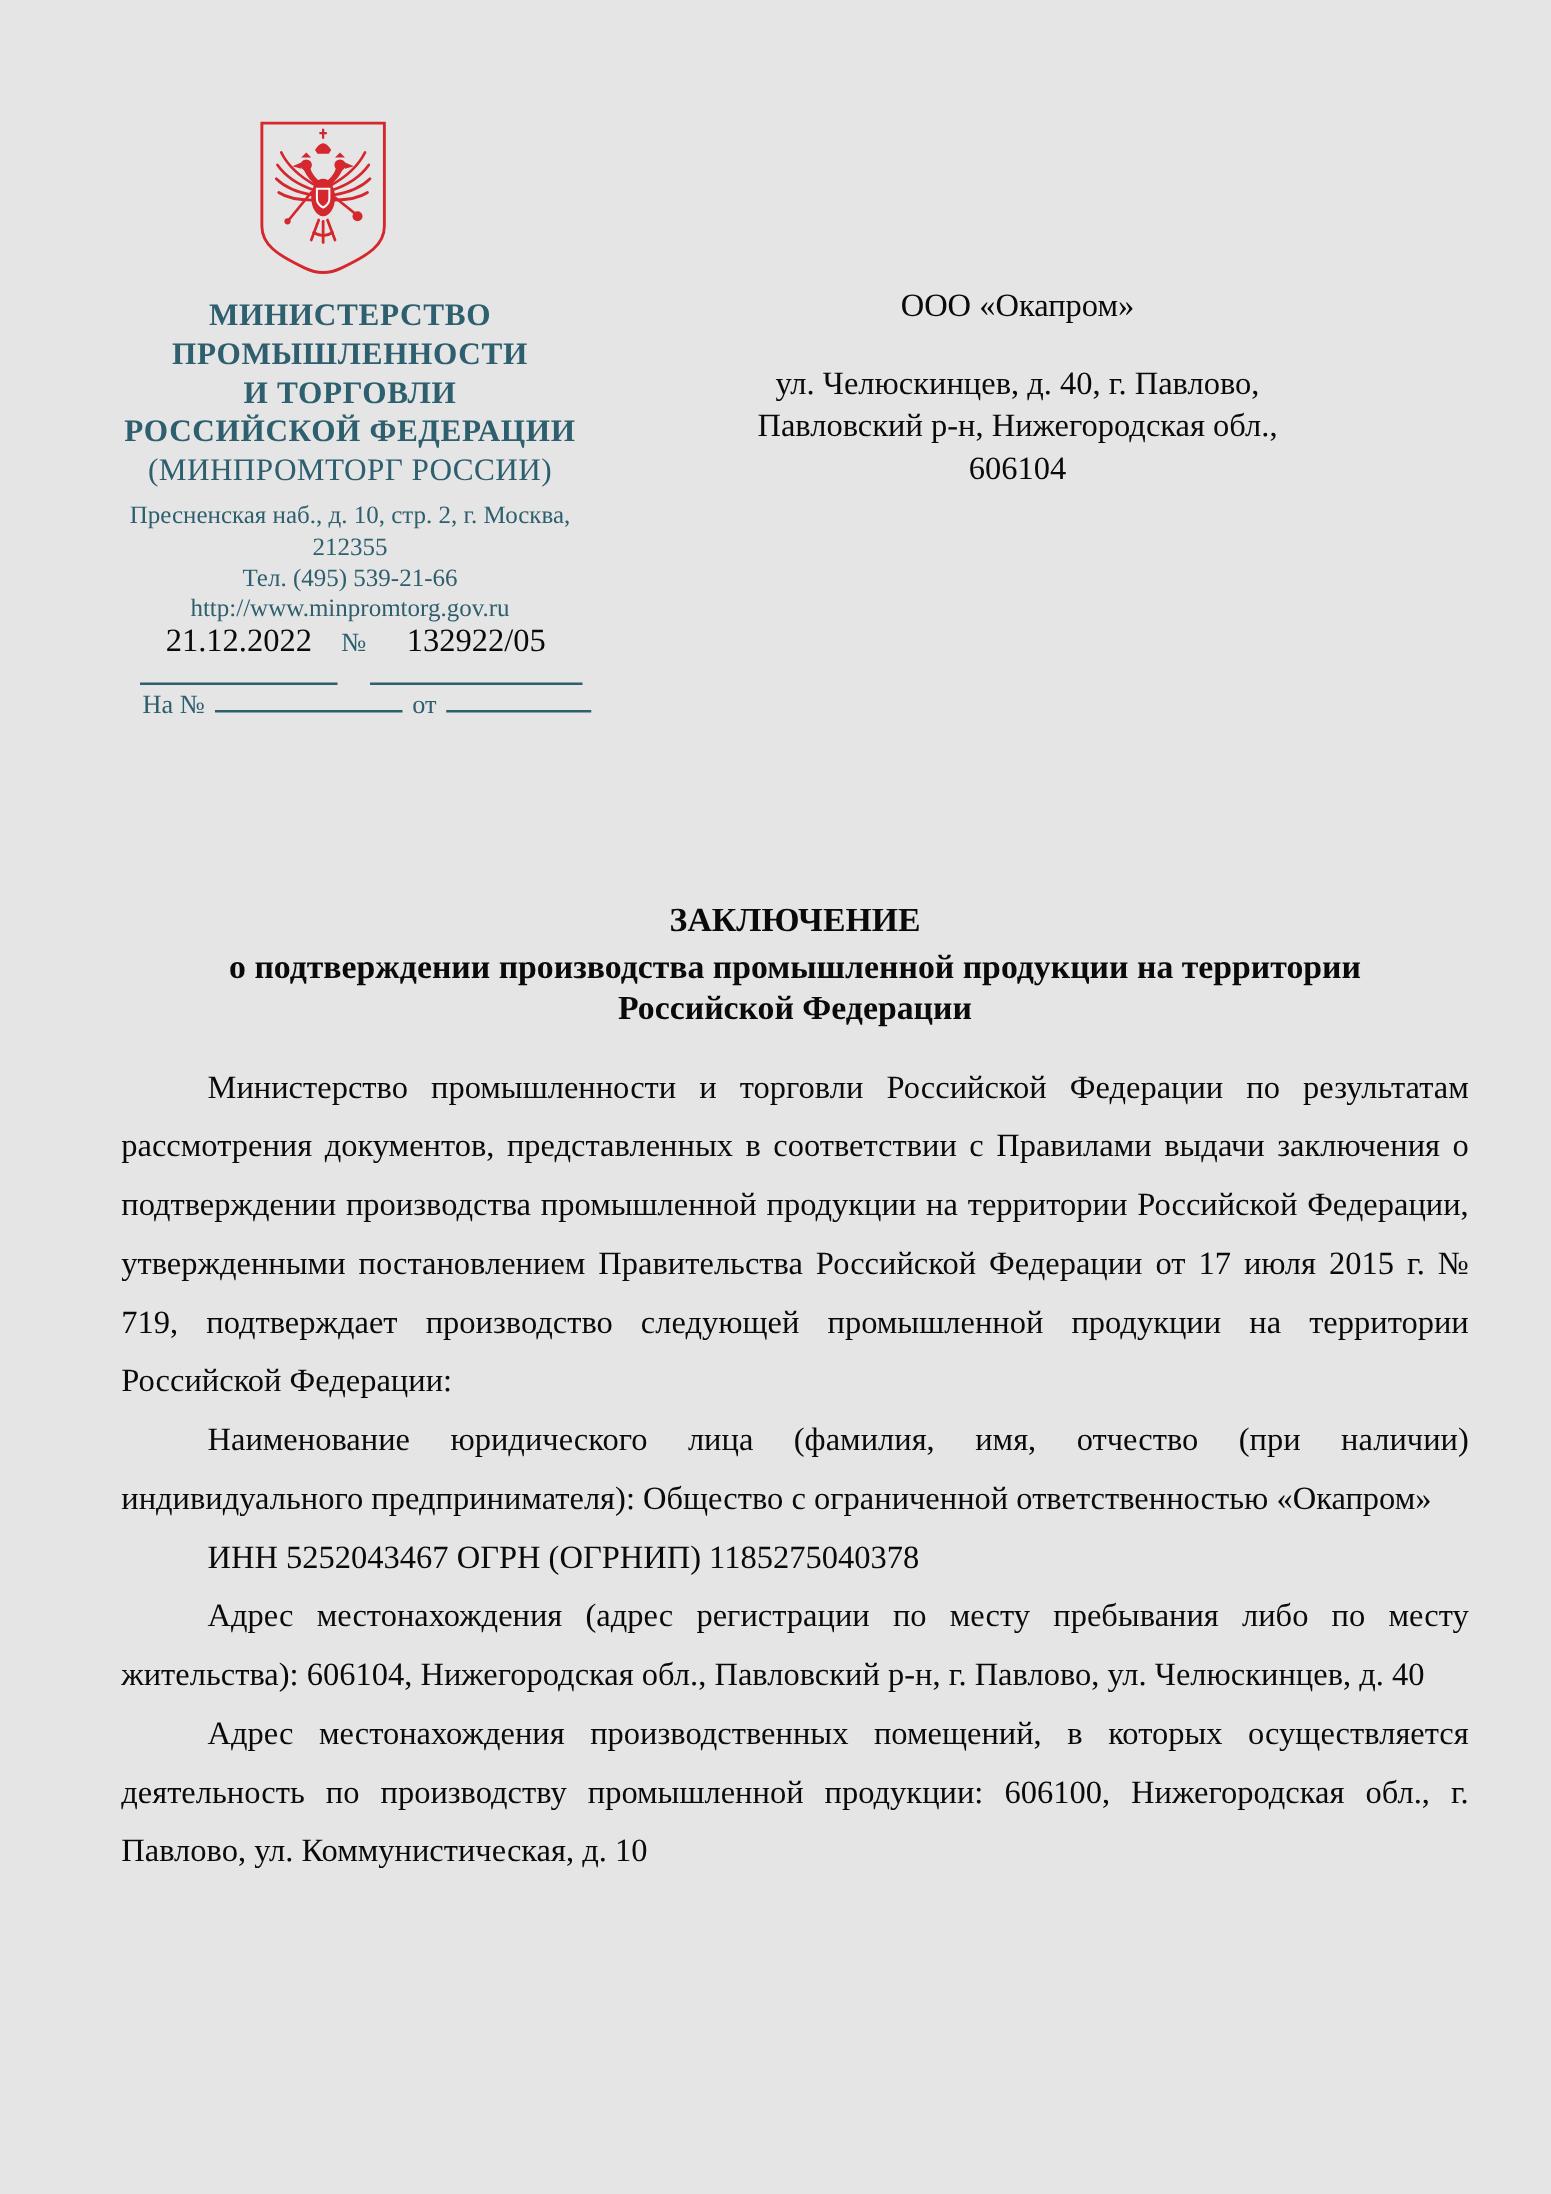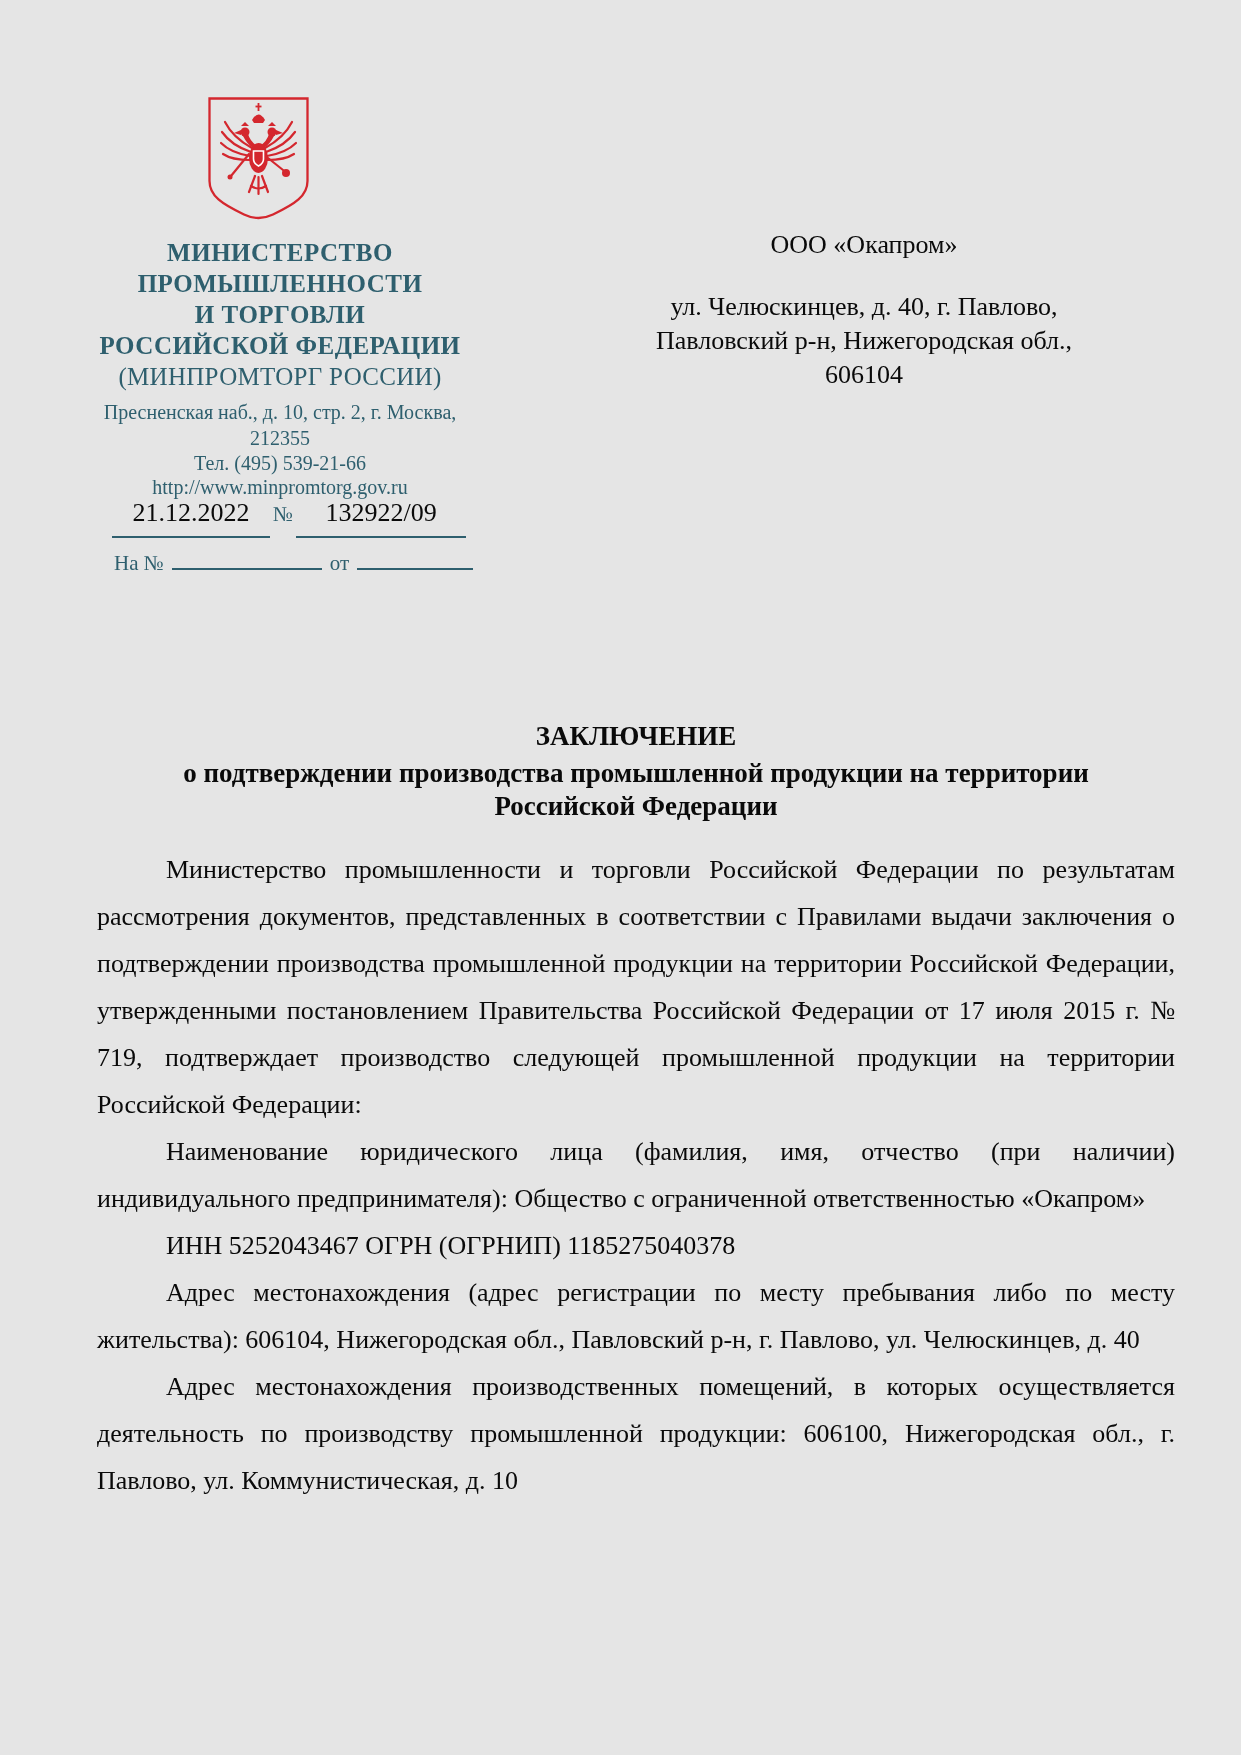--- a/index.html
+++ b/index.html
@@ -34,39 +34,39 @@
   .postal { margin-top: 7px; font-size: 20px; line-height: 26px; }
   .contact { font-size: 20px; line-height: 24px; }
   
   .date-row { position: absolute; left: 112px; top: 498px; white-space: nowrap; }
   .field-line {
     display: inline-block;
     border-bottom: 2px solid #2e5f6e;
     text-align: center;
     font-size: 26px;
     color: #0a0a0a;
-    padding-bottom: 8px;
+    padding-bottom: 18px;
     vertical-align: baseline;
   }
   .dr-date { width: 158px; }
   .dr-num  { width: 170px; }
   .num-sign { font-size: 21px; color: #2e5f6e; margin: 0 3px; }
   .ref-row { position: absolute; left: 114px; top: 551px; white-space: nowrap; font-size: 21px; color: #2e5f6e; }
   .blank-line {
     display: inline-block;
     border-bottom: 2px solid #2e5f6e;
     padding-bottom: 3px;
     vertical-align: baseline;
   }
   .rf-1 { width: 150px; margin-left: 8px; margin-right: 8px; }
   .rf-2 { width: 116px; margin-left: 8px; }
   
   .recipient {
     position: absolute;
-    left: 624px;
+    left: 574px;
     top: 228px;
     width: 480px;
     text-align: center;
     font-size: 26px;
     line-height: 34px;
     color: #0a0a0a;
   }
   .recipient .name { margin-bottom: 28px; }
   
   .title-block {
@@ -146,21 +146,21 @@
       <div>И ТОРГОВЛИ</div>
       <div>РОССИЙСКОЙ ФЕДЕРАЦИИ</div>
     </div>
     <div class="short-name">(МИНПРОМТОРГ РОССИИ)</div>
     <div class="postal">Пресненская наб., д. 10, стр. 2, г. Москва, 212355</div>
     <div class="contact">Тел. (495) 539-21-66</div>
     <div class="contact">http://www.minpromtorg.gov.ru</div>
   </div>
 
   <div class="date-row">
-    <span class="field-line dr-date">21.12.2022</span><span class="num-sign">№</span><span class="field-line dr-num">132922/09</span>
+    <span class="field-line dr-date">21.12.2022</span><span class="num-sign">№</span><span class="field-line dr-num">132922/05</span>
   </div>
 
   <div class="ref-row">
     <span>На №</span><span class="blank-line rf-1"></span><span>от</span><span class="blank-line rf-2"></span>
   </div>
 
   <div class="recipient">
     <div class="name">ООО «Окапром»</div>
     <div>ул. Челюскинцев, д. 40, г. Павлово,</div>
     <div>Павловский р-н, Нижегородская обл.,</div>

